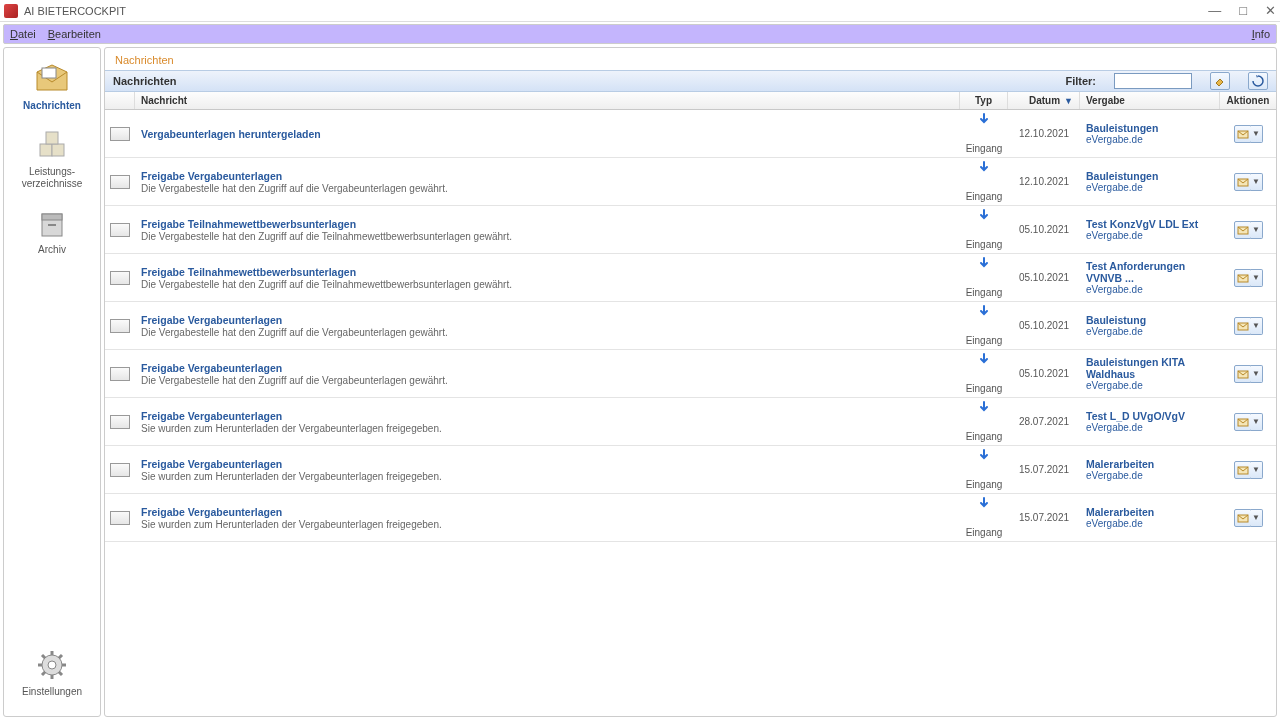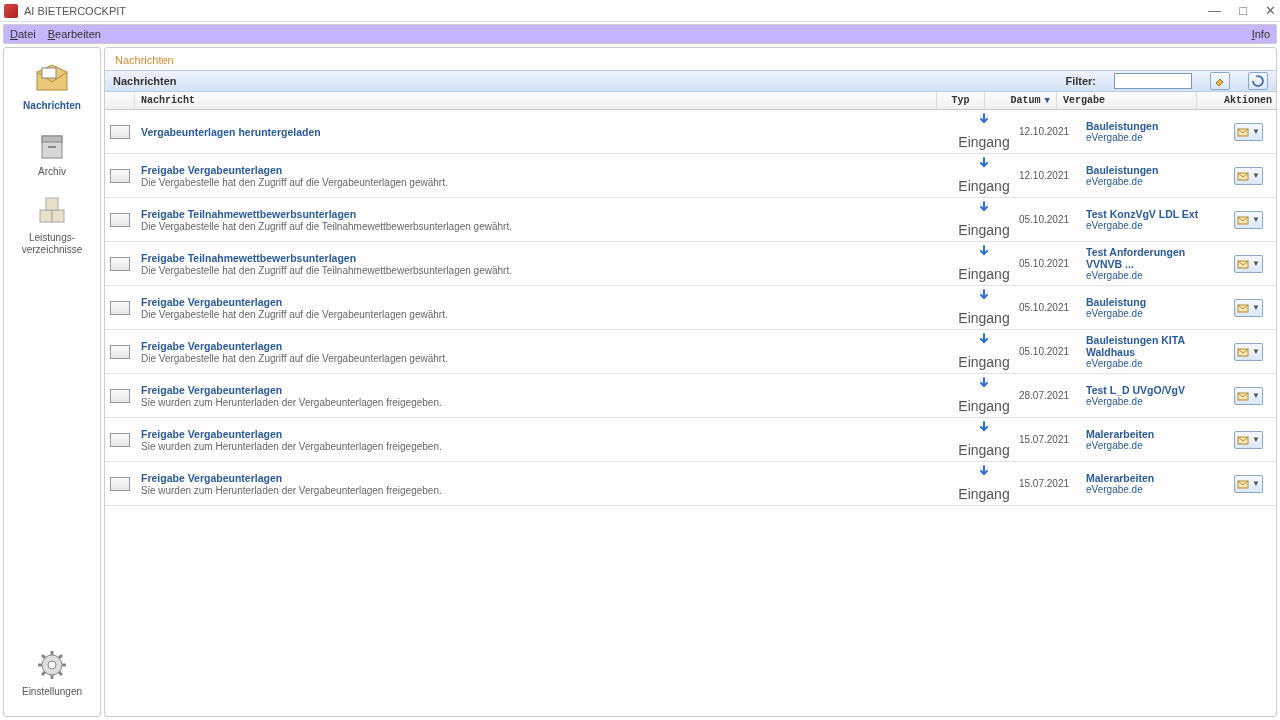--- a/index.html
+++ b/index.html
@@ -28,47 +28,47 @@
 
 .content { flex: 1; border: 1px solid #ccc; border-radius: 3px; background: #fff; display: flex; flex-direction: column; overflow: hidden; }
 .content .section-title { color: #d98a2b; padding: 6px 10px 4px 10px; font-size: 11px; }
 .panel-header { background: linear-gradient(#eef3fb,#d4e2f6); border-top: 1px solid #b8cce4; border-bottom: 1px solid #b8cce4; height: 22px; display: flex; align-items: center; padding: 0 8px; }
 .panel-header .ph-title { font-weight: bold; color: #333; }
 .panel-header .filter-wrap { margin-left: auto; display: flex; align-items: center; gap: 18px; }
 .panel-header .filter-label { font-weight: bold; }
 .panel-header input { width: 78px; height: 16px; border: 1px solid #7a9ac0; font-size: 11px; padding: 0 2px; }
 .panel-header .icon-btn { width: 20px; height: 18px; border: 1px solid #8aa8cc; border-radius: 2px; background: linear-gradient(#f5f9ff,#dbe8f8); display: flex; align-items: center; justify-content: center; cursor: pointer; }
 
-.col-header { display: flex; background: linear-gradient(#fdfdfd,#efefef); border-bottom: 1px solid #c8c8c8; height: 18px; align-items: center; font-weight: bold; color: #333; font-size: 10px; font-family: Liberation Mono, monospace; }
+.col-header { display: flex; background: linear-gradient(#fdfdfd,#efefef); border-bottom: 1px solid #c8c8c8; height: 18px; align-items: center; font-weight: bold; color: #333; font-size: 10px; }
 .col-header > div { padding: 0 6px; border-right: 1px solid #ddd; height: 100%; display: flex; align-items: center; }
 .col-icon { width: 30px; }
 .col-msg  { flex: 1; }
 .col-typ  { width: 48px; justify-content: center; }
 .col-date { width: 72px; justify-content: flex-end; }
 .col-verg { width: 140px; }
-.col-act  { width: 56px; justify-content: center; border-right: none !important; margin-left: 23px; }
+.col-act  { width: 56px; justify-content: center; border-right: none !important; }
 .sort-ind { margin-left: 4px; color: #2a5a9e; font-size: 9px; }
 
 .rows { overflow-y: auto; }
 .row { display: flex; border-bottom: 1px solid #e4e4e4; min-height: 32px; align-items: stretch; }
 .row > div { padding: 3px 6px; display: flex; flex-direction: column; justify-content: center; }
 .row .c-icon { width: 30px; align-items: center; justify-content: center; }
 .row .c-msg  { flex: 1; }
 .row .c-typ  { width: 48px; align-items: center; }
 .row .c-date { width: 72px; align-items: center; justify-content: center; color: #555; font-size: 10px; }
 .row .c-verg { width: 140px; }
 .row .c-act  { width: 56px; align-items: center; flex-direction: row; justify-content: center; }
 
 .msg-title { color: #2a5a9e; font-weight: bold; font-size: 10.5px; }
 .msg-sub { color: #666; font-size: 10px; margin-top: 1px; }
 .verg-title { color: #2a5a9e; font-weight: bold; font-size: 10.5px; }
 .verg-sub { color: #2a5a9e; font-size: 10px; }
 
 .typ-arrow { width: 12px; height: 12px; }
-.typ-label { color: #555; font-size: 14px; margin-top: 9px; }
+.typ-label { color: #555; font-size: 10px; margin-top: 18px; }
 
 .env-icon { width: 20px; height: 14px; border: 1px solid #999; background: linear-gradient(#fafafa,#e6e6e6); position: relative; }
 .env-icon::before { content: ""; position: absolute; top: 0; left: 0; right: 0; height: 7px; background: linear-gradient(135deg, transparent 48%, #999 49%, #999 51%, transparent 52%), linear-gradient(-135deg, transparent 48%, #999 49%, #999 51%, transparent 52%); }
 
 .act-btn { width: 18px; height: 18px; border: 1px solid #8aa8cc; border-radius: 2px; background: linear-gradient(#f5f9ff,#dbe8f8); display: flex; align-items: center; justify-content: center; cursor: pointer; }
 .act-drop { width: 12px; height: 18px; border: 1px solid #8aa8cc; border-left: none; border-radius: 0 2px 2px 0; background: linear-gradient(#f5f9ff,#dbe8f8); display:flex; align-items:center; justify-content:center; cursor:pointer; }
 .act-btn + .act-drop { margin-left: -1px; }
 .act-btn svg, .icon-btn svg { width: 12px; height: 12px; }
 
 .nav-svg { width: 40px; height: 34px; }
@@ -105,37 +105,37 @@
             <path d="M5 10 L20 3 L35 10 L35 28 L5 28 Z" fill="#e8c87a" stroke="#b88a2a"></path>
             <path d="M5 10 L20 20 L35 10" fill="none" stroke="#b88a2a"></path>
             <rect x="10" y="6" width="14" height="10" fill="#fff" stroke="#888"></rect>
           </svg>
       </div>
       <div class="nav-label">Nachrichten</div>
     </div>
     <div class="nav-item">
       <div class="nav-icon">
         <svg class="nav-svg" viewBox="0 0 40 34">
+            <rect x="8" y="16" width="12" height="12" fill="#e6e0c8" stroke="#aaa"></rect>
+            <rect x="20" y="16" width="12" height="12" fill="#e6e0c8" stroke="#aaa"></rect>
+            <rect x="14" y="4" width="12" height="12" fill="#e6e0c8" stroke="#aaa"></rect>
+          </svg>
+      </div>
+      <div class="nav-label" style="white-space:pre-line">Leistungs-
+verzeichnisse</div>
+    </div>
+    <div class="nav-item">
+      <div class="nav-icon">
+        <svg class="nav-svg" viewBox="0 0 40 34">
             <rect x="10" y="8" width="20" height="22" fill="#d8d8d8" stroke="#888"></rect>
             <rect x="10" y="8" width="20" height="6" fill="#bbb" stroke="#888"></rect>
             <rect x="16" y="18" width="8" height="2" fill="#888"></rect>
           </svg>
       </div>
       <div class="nav-label">Archiv</div>
-    </div>
-    <div class="nav-item">
-      <div class="nav-icon">
-        <svg class="nav-svg" viewBox="0 0 40 34">
-            <rect x="8" y="16" width="12" height="12" fill="#e6e0c8" stroke="#aaa"></rect>
-            <rect x="20" y="16" width="12" height="12" fill="#e6e0c8" stroke="#aaa"></rect>
-            <rect x="14" y="4" width="12" height="12" fill="#e6e0c8" stroke="#aaa"></rect>
-          </svg>
-      </div>
-      <div class="nav-label" style="white-space:pre-line">Leistungs-
-verzeichnisse</div>
     </div>
     <div class="spacer"></div>
     <div class="nav-item">
       <div class="nav-icon">
         <svg class="nav-svg" viewBox="0 0 40 34">
             <circle cx="20" cy="17" r="10" fill="#ddd" stroke="#888"></circle>
             <circle cx="20" cy="17" r="4" fill="#fff" stroke="#888"></circle>
             <g stroke="#888" stroke-width="3">
               <line x1="20" y1="3" x2="20" y2="7"></line>
               <line x1="20" y1="27" x2="20" y2="31"></line>

